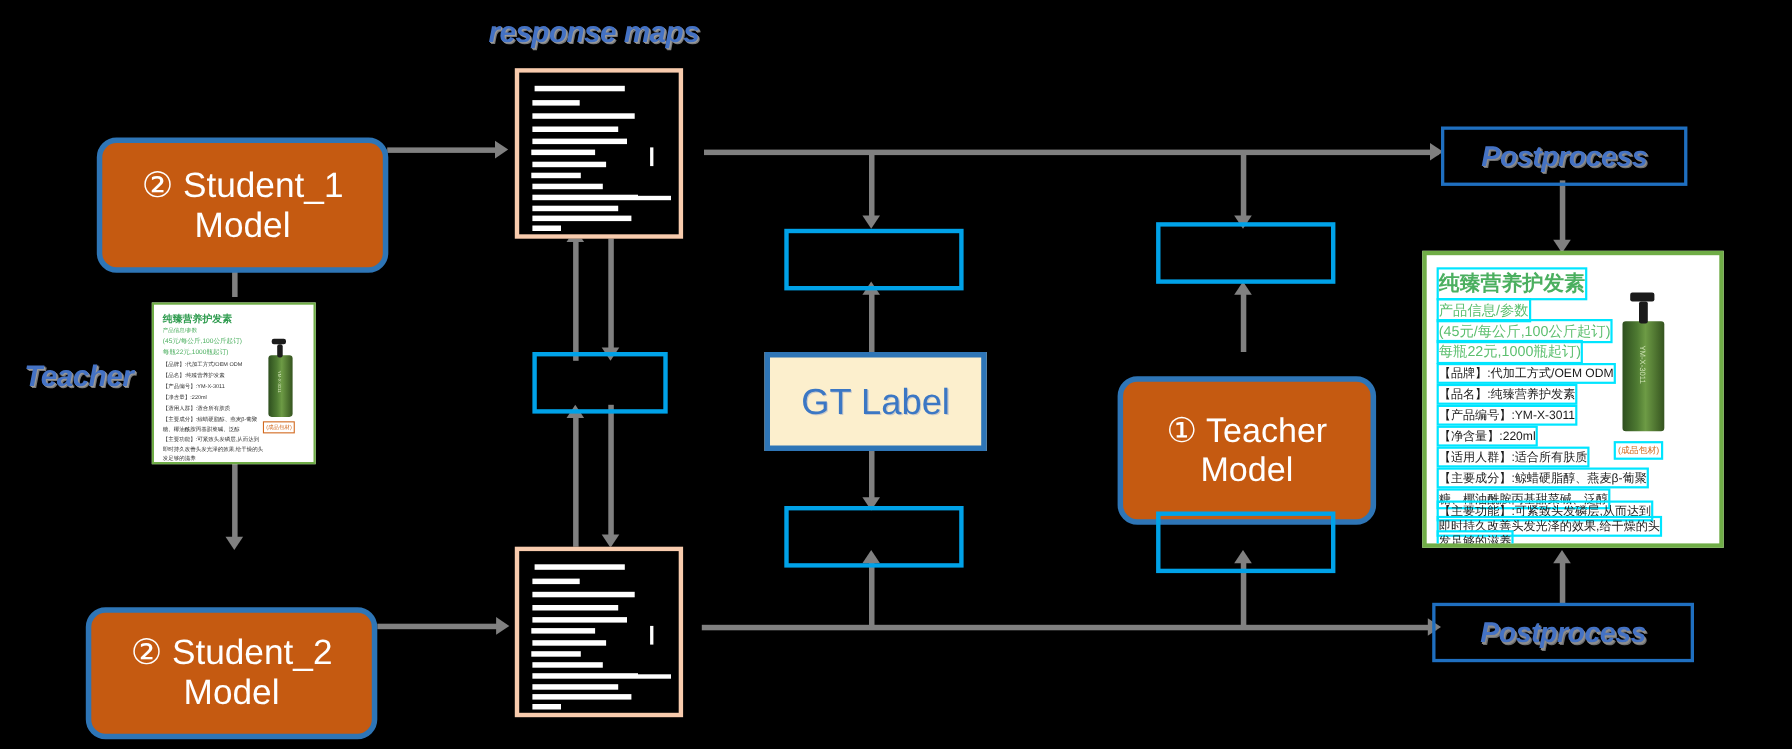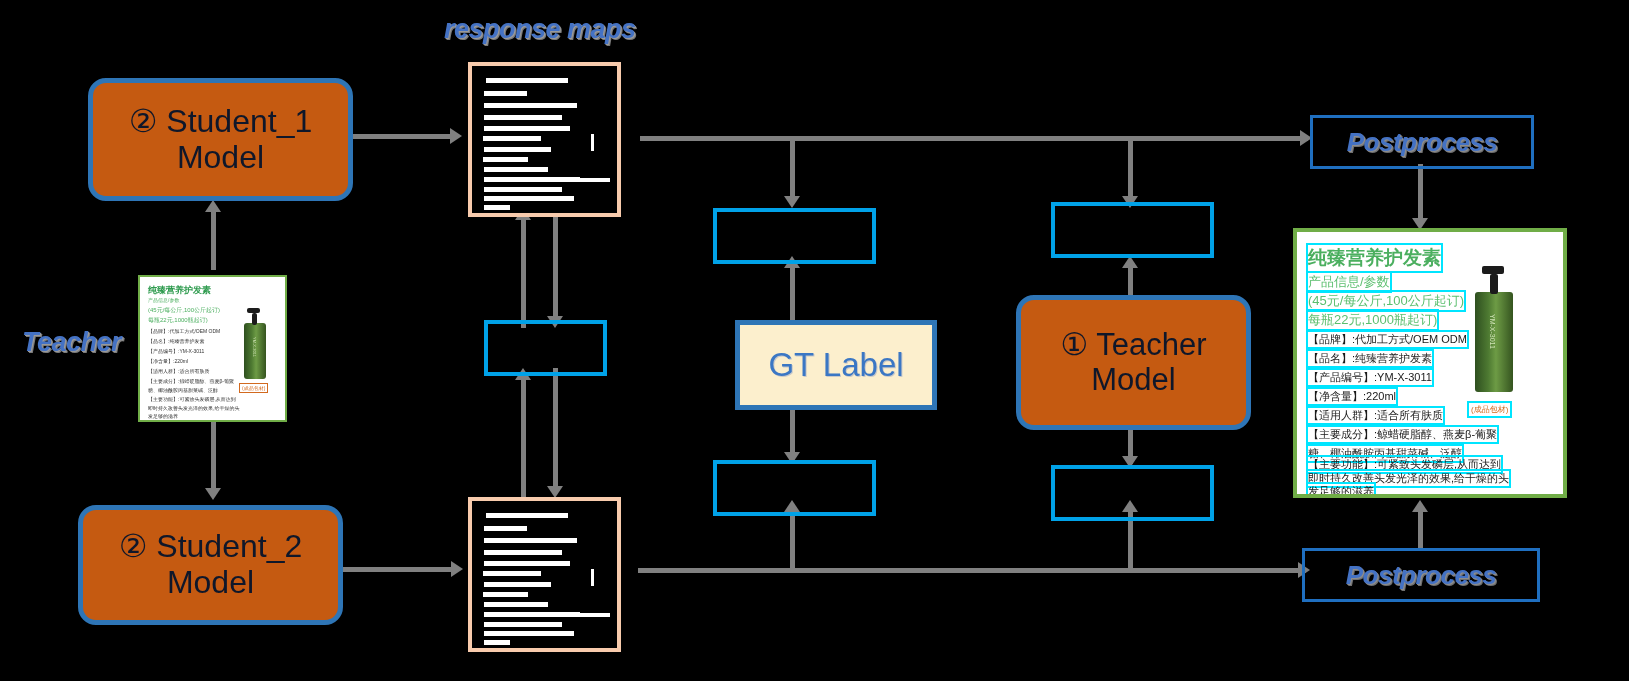--- a/index.html
+++ b/index.html
@@ -11,21 +11,21 @@
   .hdr-label{
     color:#4472C4;font-weight:bold;font-style:italic;
     letter-spacing:-0.5px;
     text-shadow:1px 1px 0 #9a9a9a, 2px 2px 0 #7a7a7a;
   }
 
   
   .model-box{
     background:#C55A11;border:5px solid #2E75B6;border-radius:18px;
     display:flex;align-items:center;justify-content:center;text-align:center;
-    color:#0f172a;line-height:1.12;
+    color:#ffffff;line-height:1.12;margin-top:47px;
   }
 
   
   .gt-box{
     background:#FCEFCD;border:5px solid #2E75B6;
     display:flex;align-items:center;justify-content:center;
     color:#3B77C4;
     text-shadow:1px 1px 0 #c9c9c9;
   }
 
@@ -153,21 +153,21 @@
 </div>
 
 <div class="abs model-box" style="left:1016px;top:295px;width:225px;height:125px;font-size:31px;">
   <div>
     <span>①</span>
     <span>Teacher</span><br>
     <span>Model</span>
   </div>
 </div>
 
-<div class="abs gt-box" style="left:735px;top:320px;width:192px;height:80px;font-size:33px;text-align:center;">GT Label</div>
+<div class="abs gt-box" style="left:695px;top:320px;width:192px;height:80px;font-size:33px;text-align:center;">GT Label</div>
 
 <div class="abs cyan-box" style="left:484px;top:320px;width:115px;height:48px;"></div>
 
 <div class="abs cyan-box" style="left:713px;top:208px;width:155px;height:48px;"></div>
 
 <div class="abs cyan-box" style="left:1051px;top:202px;width:155px;height:48px;"></div>
 
 <div class="abs cyan-box" style="left:713px;top:460px;width:155px;height:48px;"></div>
 
 <div class="abs cyan-box" style="left:1051px;top:465px;width:155px;height:48px;"></div>

